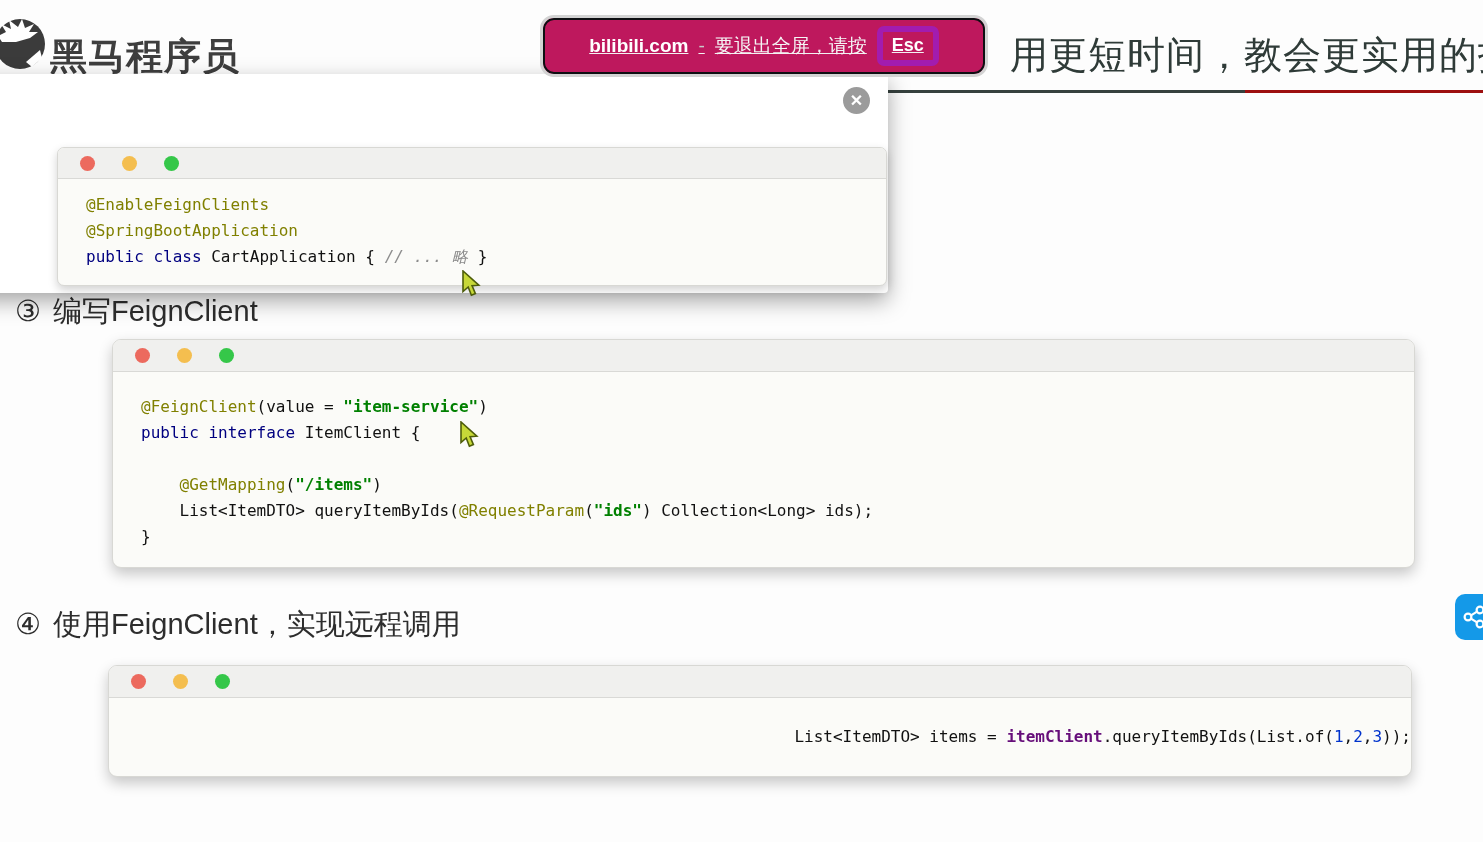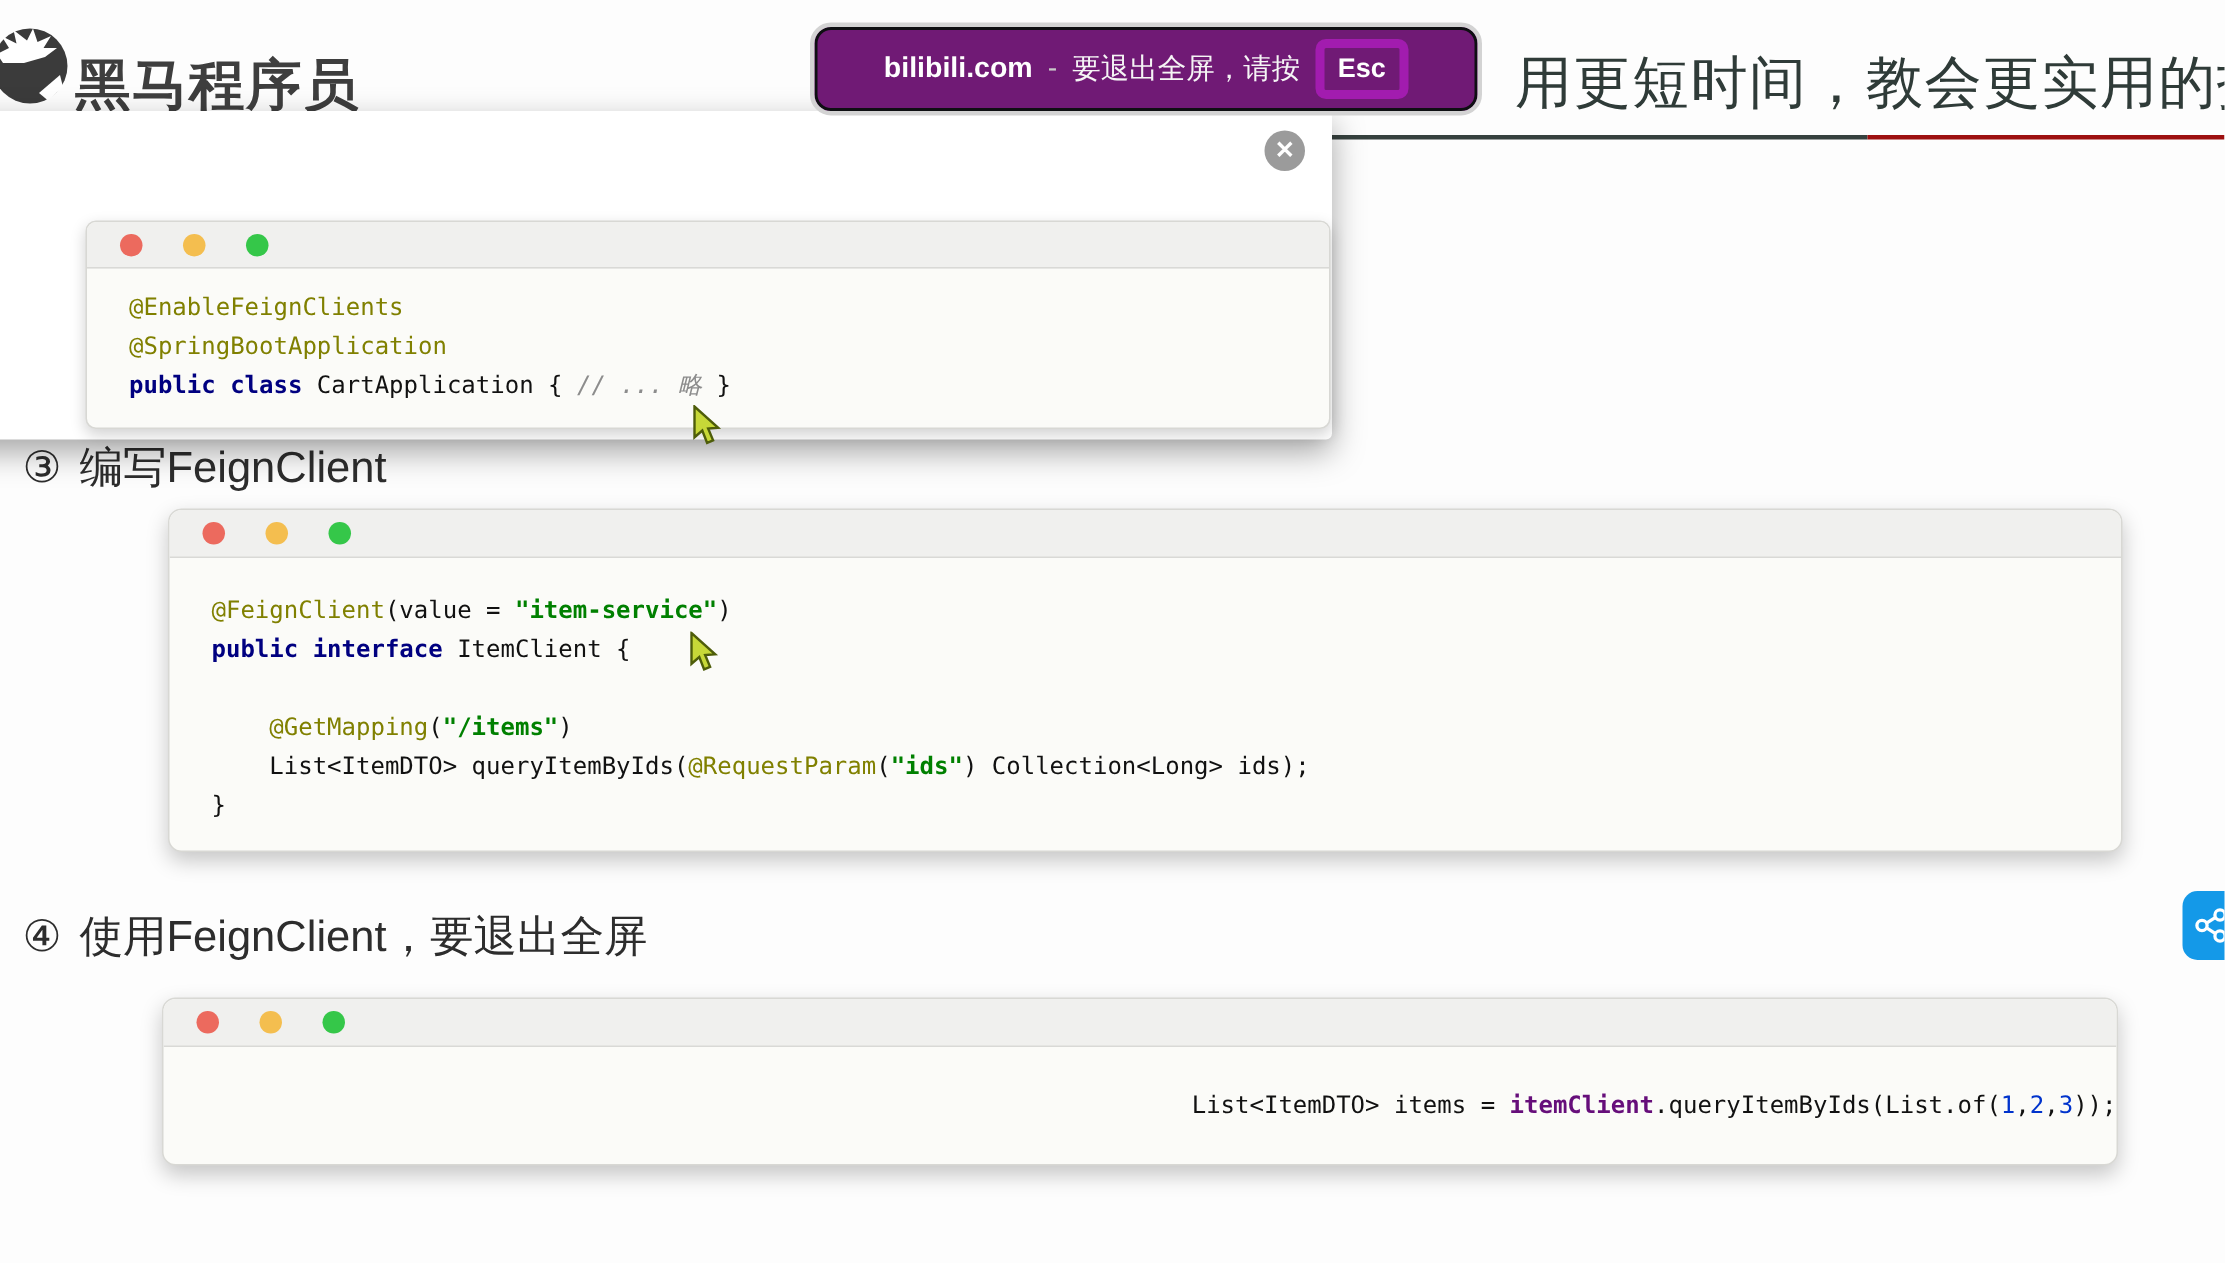--- a/index.html
+++ b/index.html
@@ -21,24 +21,24 @@
     position:absolute; left:1010px; top:30px; z-index:1; white-space:nowrap;
     font-family:"DejaVu Serif", serif; font-size:38px; color:#2f3b38; letter-spacing:1px;
   }
   .underline { position:absolute; top:90px; height:3px; z-index:1; }
   .underline.dark { left:0; width:1245px; background:var(--underline-dark); }
   .underline.red  { left:1245px; width:238px; background:var(--underline-red); }
 
   
   .toast {
     position:absolute; left:540px; top:15px; width:448px; height:62px; z-index:20;
-    background:#701a75; border:3px solid #d3d3d3; border-radius:14px;
+    background:#be185d; border:3px solid #d3d3d3; border-radius:14px;
     box-shadow: inset 0 0 0 2px #0e0f12;
     display:flex; align-items:center; justify-content:center;
-    color:#f2f2f2; font-size:19px; white-space:nowrap;
+    color:#f2f2f2; font-size:19px; white-space:nowrap;text-decoration:underline;
   }
   .toast .site { font-weight:bold; color:#ffffff; }
   .toast .sep { margin:0 10px; color:#c9c9c9; }
   .toast .msg { color:#f5f5f5; }
   .toast .key {
     margin-left:10px; padding:3px 9px 4px 9px;
     border:6px solid #a21caf; border-radius:7px;
     font-weight:bold; font-size:18px; color:#ffffff;
   }
 
@@ -73,21 +73,21 @@
   .dot { width:15px; height:15px; border-radius:50%; }
   .dot.r { background:var(--tl-red); }
   .dot.y { background:var(--tl-yellow); }
   .dot.g { background:var(--tl-green); }
   .codebody {
     font-family:"DejaVu Sans Mono", monospace;
     font-size:16px; padding-left:28px; white-space:pre; color:#111;
   }
   .cl { height:26px; line-height:26px; }
   .tk-ann   { color:var(--ann); }
-  .tk-kw    { color:var(--kw); font-weight:bold; }
+  .tk-kw    { color:var(--kw); font-weight:normal; }
   .tk-str   { color:var(--str); font-weight:bold; }
   .tk-com   { color:var(--com); font-style:italic; }
   .tk-field { color:var(--field); font-weight:bold; }
   .tk-num   { color:var(--num); }
   .tk-pl    { color:#111; }
 
   #codewin1 { left:87px; top:73px; width:830px; height:139px; border-radius:7px;
               box-shadow:0 4px 10px rgba(0,0,0,0.18); position:absolute; }
   #codewin1 .bar { height:31px; }
   #codewin1 .codebody { padding-top:13px; }
@@ -156,21 +156,21 @@
 <div id="codewin2" class="codewin">
   <div class="bar">
     <span class="dot r"></span>
     <span class="dot y"></span>
     <span class="dot g"></span>
   </div>
   <div class="codebody"><div class="cl"><span class="tk-ann">@FeignClient</span><span class="tk-pl">(value = </span><span class="tk-str">"item-service"</span><span class="tk-pl">)</span></div><div class="cl"><span class="tk-kw">public interface</span><span class="tk-pl"> ItemClient {</span></div><div class="cl">&nbsp;</div><div class="cl"><span class="tk-pl">    </span><span class="tk-ann">@GetMapping</span><span class="tk-pl">(</span><span class="tk-str">"/items"</span><span class="tk-pl">)</span></div><div class="cl"><span class="tk-pl">    List&lt;ItemDTO&gt; queryItemByIds(</span><span class="tk-ann">@RequestParam</span><span class="tk-pl">(</span><span class="tk-str">"ids"</span><span class="tk-pl">) Collection&lt;Long&gt; ids);</span></div><div class="cl"><span class="tk-pl">}</span></div></div>
 </div>
 
 <div class="sec" id="sec4">
-  <span class="n">④</span><span>使用FeignClient，要退出全屏</span>
+  <span class="n">④</span><span>使用FeignClient，实现远程调用</span>
 </div>
 
 <div id="codewin3" class="codewin">
   <div class="bar">
     <span class="dot r"></span>
     <span class="dot y"></span>
     <span class="dot g"></span>
   </div>
   <div class="codebody"><div class="cl"><span class="tk-pl">List&lt;ItemDTO&gt; items = </span><span class="tk-field">itemClient</span><span class="tk-pl">.queryItemByIds(List.of(</span><span class="tk-num">1</span><span class="tk-pl">,</span><span class="tk-num">2</span><span class="tk-pl">,</span><span class="tk-num">3</span><span class="tk-pl">));</span></div></div>
 </div>

